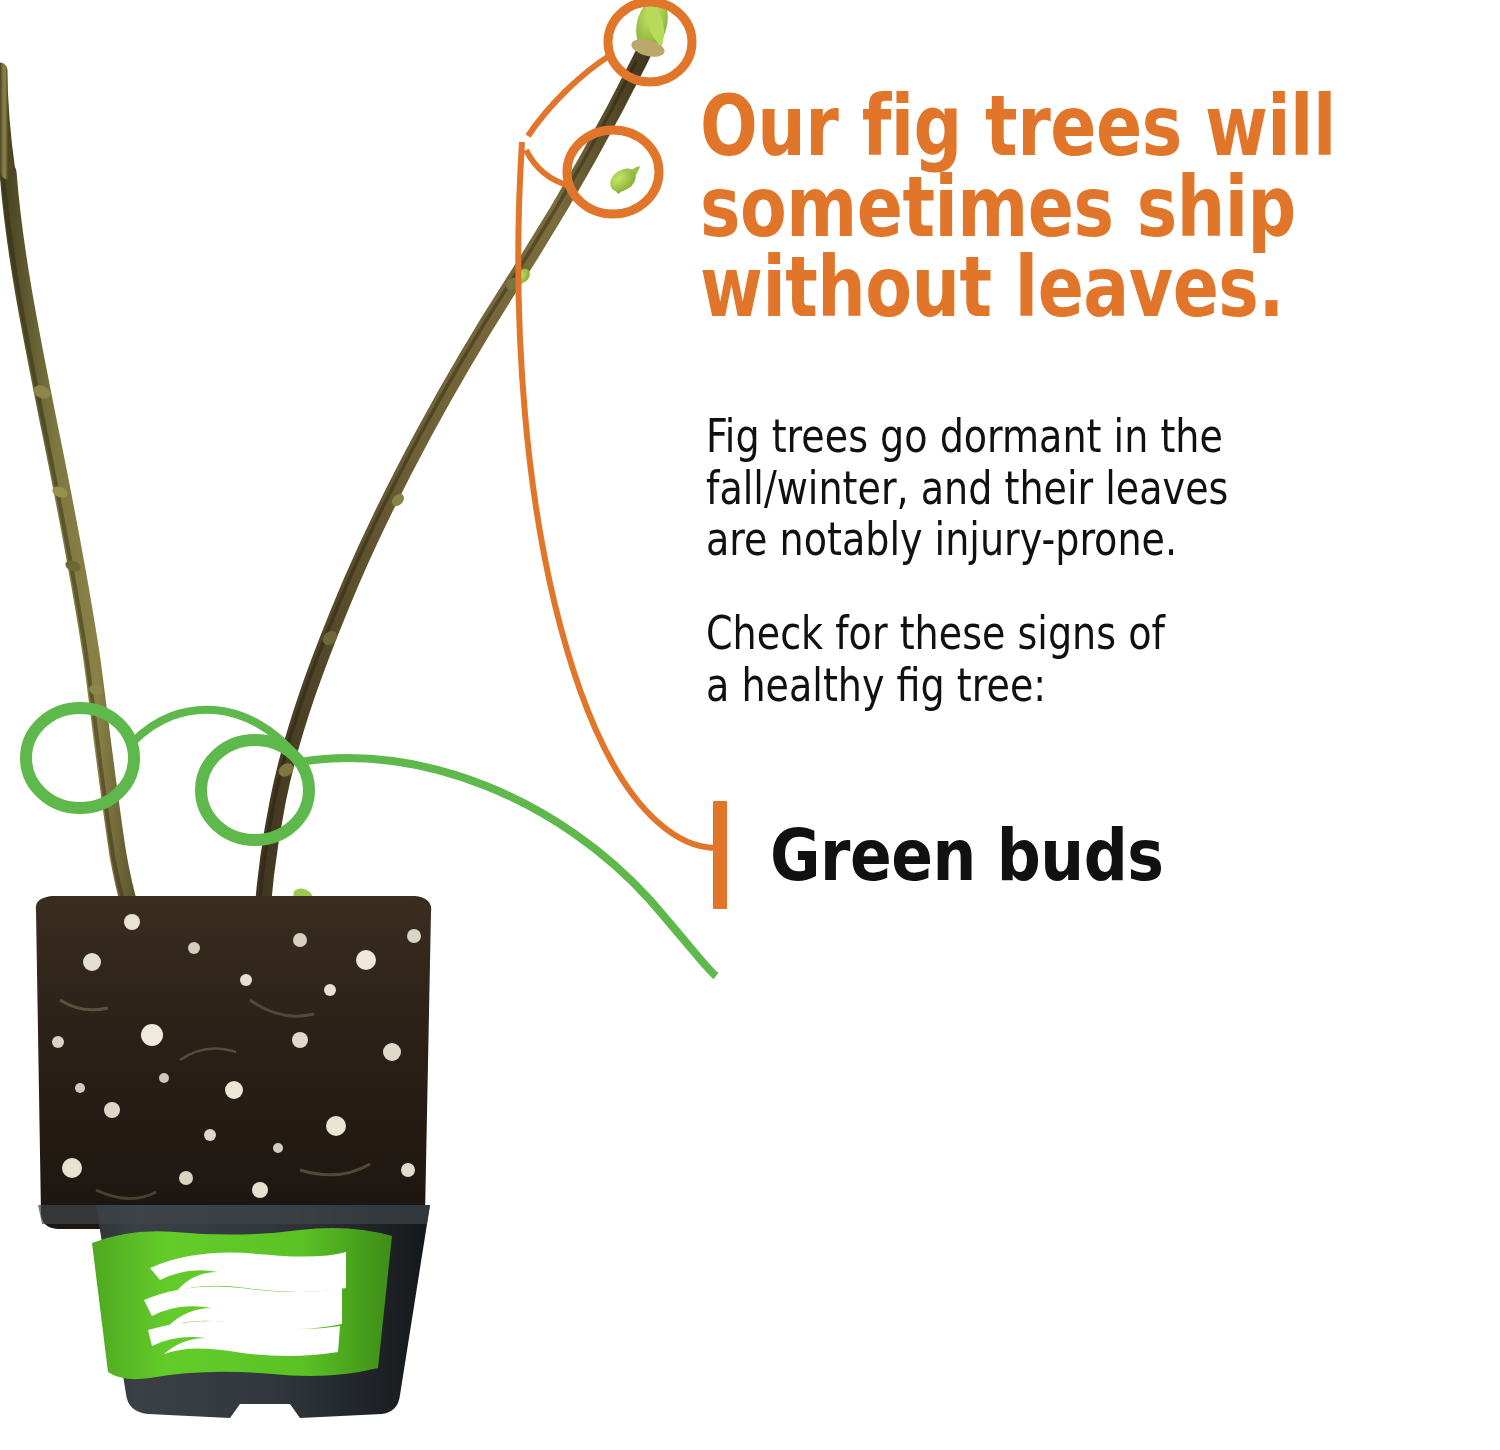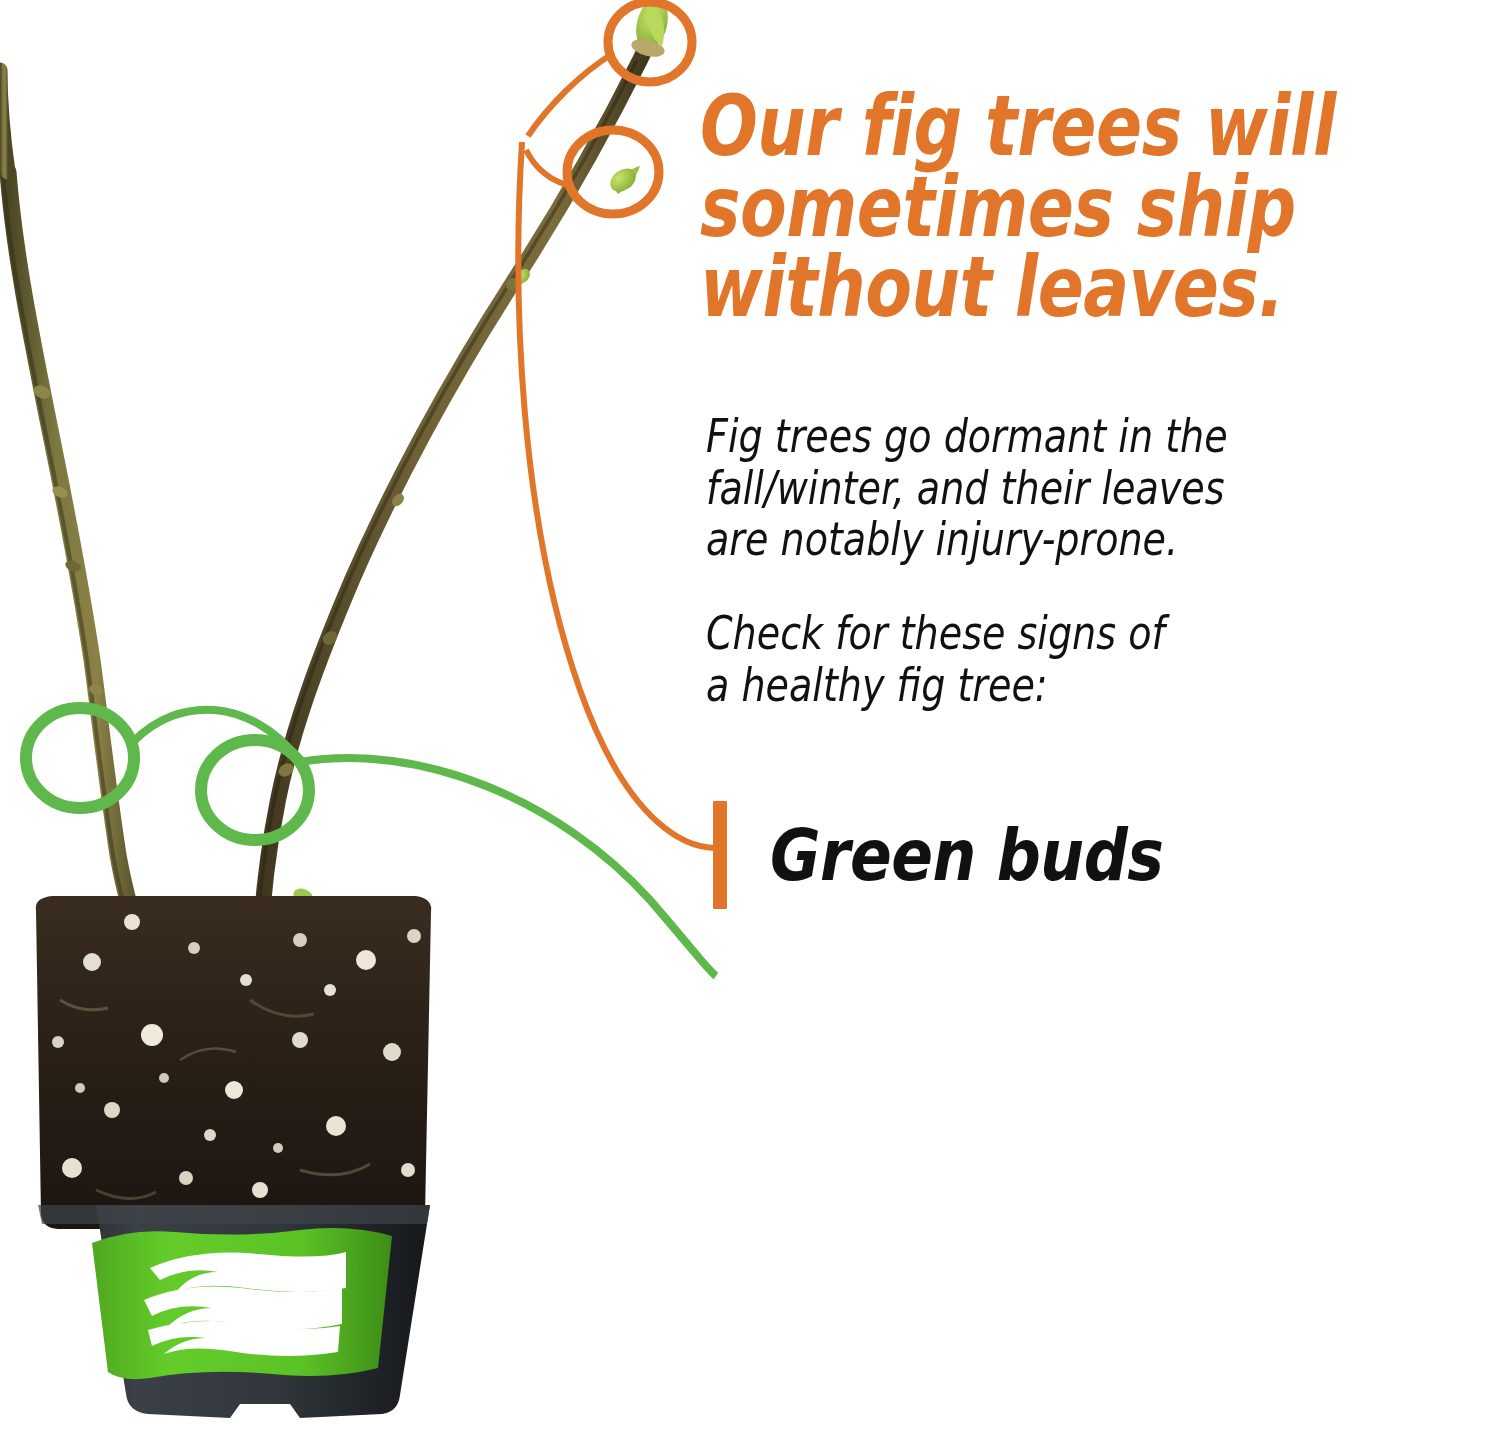--- a/index.html
+++ b/index.html
@@ -14,21 +14,20 @@
     overflow: hidden;
     font-family: "Liberation Sans", sans-serif;
   }
 
   #stage {
     position: absolute;
     left: 0; top: 0;
     width: 1232px;
     height: 1450px;
     background: #ffffff;
-    font-style: italic;
   }
 
   
   #photo-layer {
     position: absolute;
     left: 0; top: 0;
     width: 760px;
     height: 1450px;
   }
 

